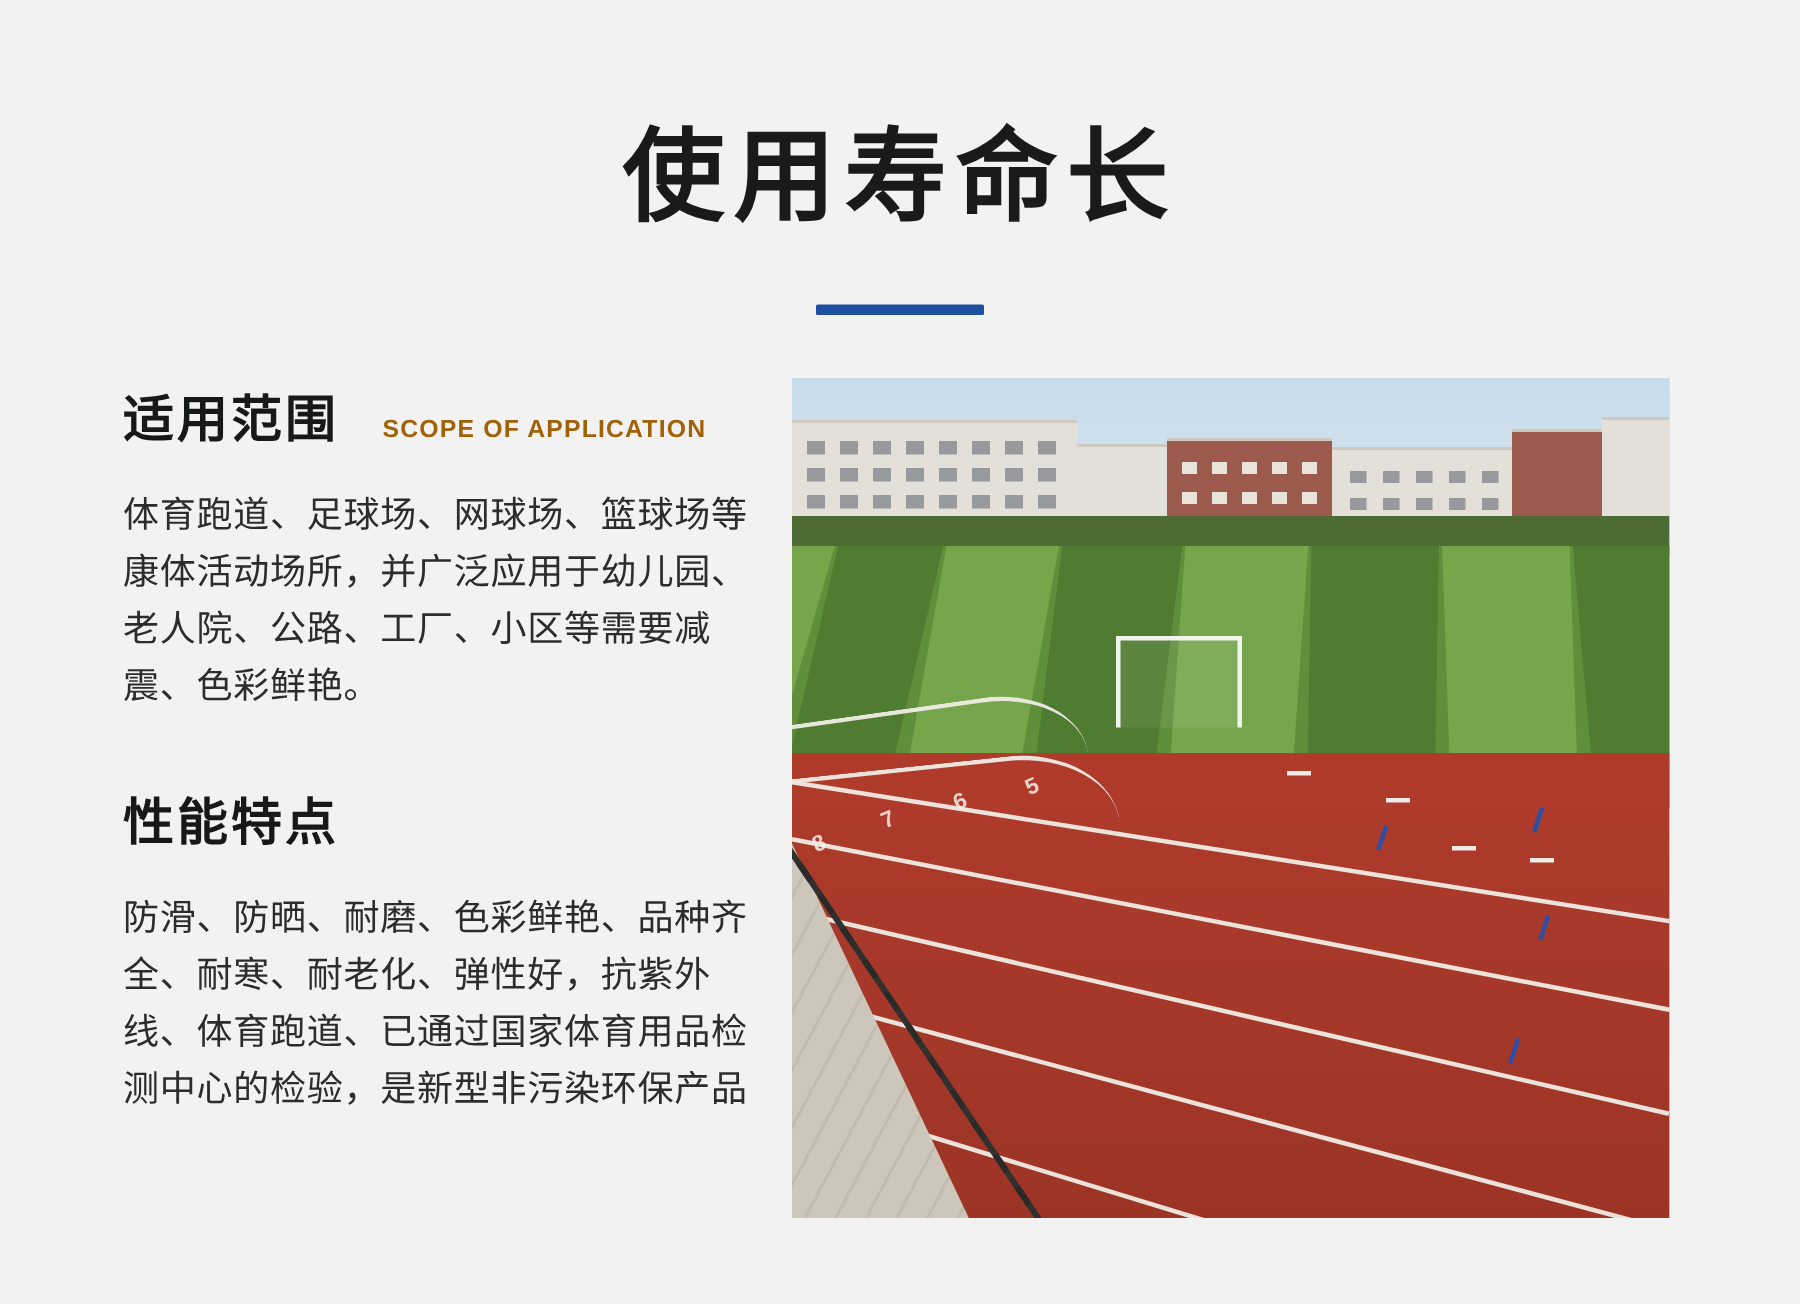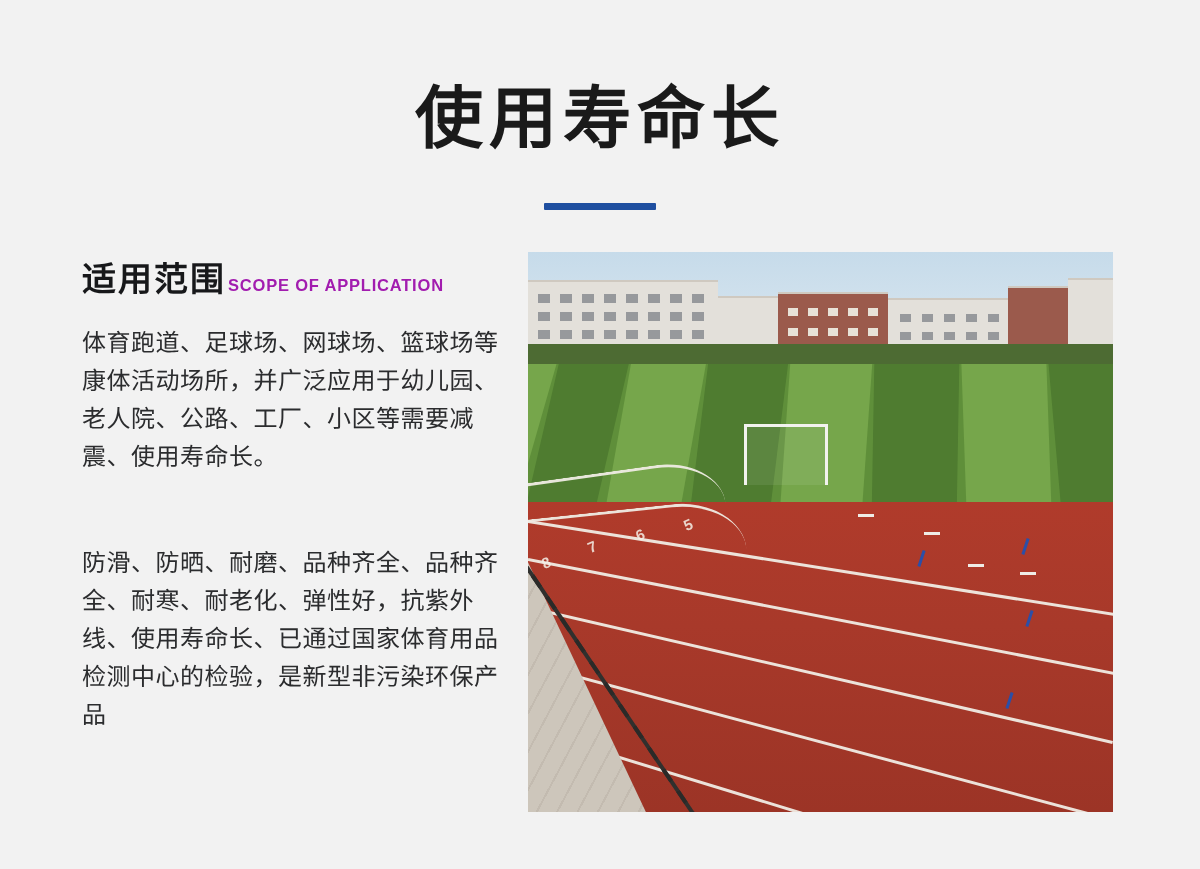--- a/index.html
+++ b/index.html
@@ -50,34 +50,34 @@
     padding-left: 8px;
   }
 
   
   .section {
     margin-bottom: 44px;
   }
   .section-head {
     display: flex;
     align-items: baseline;
-    gap: 2px;
+    gap: 29px;
     margin-bottom: 18px;
   }
   .section-cn {
     font-size: 34px;
     font-weight: 700;
     color: #17181a;
     letter-spacing: 2px;
     font-family: "DejaVu Sans", "Liberation Sans", sans-serif;
   }
   .section-en {
     font-size: 16.5px;
     font-weight: 700;
-    color: #a21caf;
+    color: #a16207;
     letter-spacing: 0.8px;
     white-space: nowrap;
   }
   .section-body {
     font-size: 24px;
     line-height: 1.58;
     color: #2b2c2e;
     letter-spacing: 0.5px;
     max-width: 430px;
     font-family: "DejaVu Sans", "Liberation Sans", sans-serif;
@@ -214,27 +214,28 @@
 
   <div class="content">
 
     <div class="left-col">
 
       <div class="section">
         <div class="section-head">
           <span class="section-cn">适用范围</span>
           <span class="section-en">SCOPE OF APPLICATION</span>
         </div>
-        <p class="section-body">体育跑道、足球场、网球场、篮球场等康体活动场所，并广泛应用于幼儿园、老人院、公路、工厂、小区等需要减震、使用寿命长。</p>
+        <p class="section-body">体育跑道、足球场、网球场、篮球场等康体活动场所，并广泛应用于幼儿园、老人院、公路、工厂、小区等需要减震、色彩鲜艳。</p>
       </div>
 
       <div class="section">
         <div class="section-head">
-        </div>
-        <p class="section-body">防滑、防晒、耐磨、品种齐全、品种齐全、耐寒、耐老化、弹性好，抗紫外线、使用寿命长、已通过国家体育用品检测中心的检验，是新型非污染环保产品</p>
+          <span class="section-cn">性能特点</span>
+        </div>
+        <p class="section-body">防滑、防晒、耐磨、色彩鲜艳、品种齐全、耐寒、耐老化、弹性好，抗紫外线、体育跑道、已通过国家体育用品检测中心的检验，是新型非污染环保产品</p>
       </div>
 
     </div>
 
     <div class="right-col">
       <div class="photo" title="红色塑胶跑道与绿色足球场，远处为教学楼">
 
         <div class="ph-sky"></div>
 
         <div class="ph-buildings">

